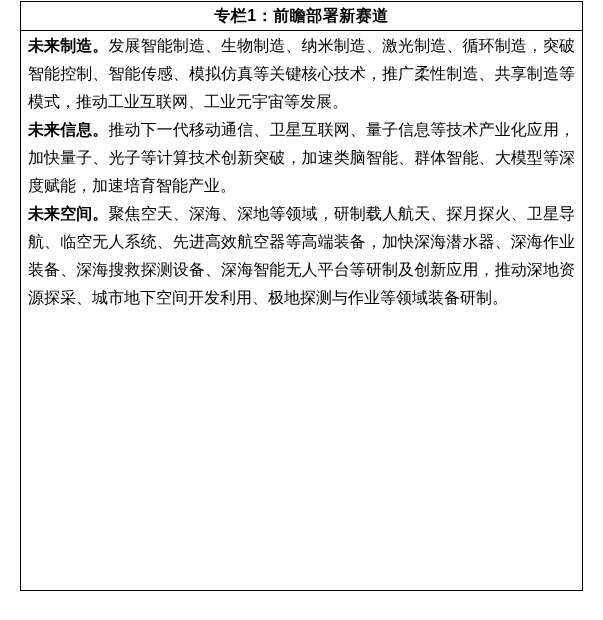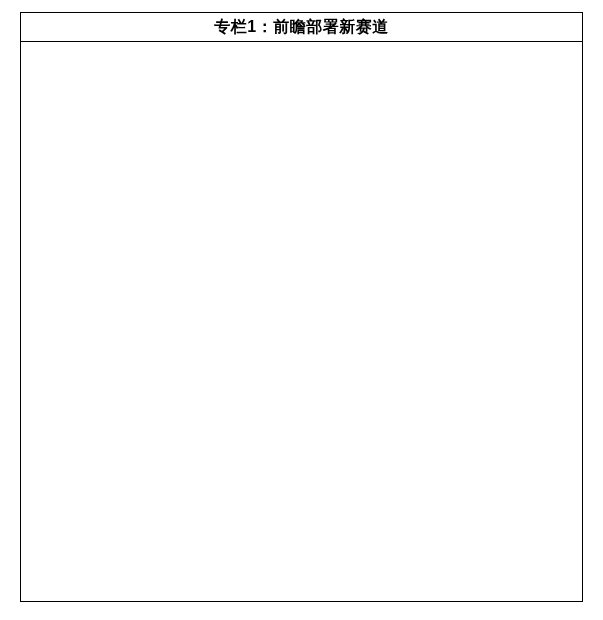--- a/index.html
+++ b/index.html
@@ -11,21 +11,21 @@
   .page {
     position: relative;
     width: 603px;
     height: 620px;
     background: #ffffff;
     overflow: hidden;
   }
   .panel {
     position: absolute;
     left: 20px;
-    top: 12px;
+    top: 1px;
     width: 563px;
     height: 590px;
     box-sizing: border-box;
     border: 1px solid #000000;
     background: #ffffff;
   }
   .panel-title {
     height: 28px;
     line-height: 28px;
     box-sizing: content-box;
@@ -51,15 +51,18 @@
     font-weight: bold;
   }
 </style>
 </head>
 <body>
 
 <div class="page">
   <div class="panel">
     <div class="panel-title">专栏1：前瞻部署新赛道</div>
     <div class="panel-body">
+      <p class="section"><b class="term">未来制造。</b><span>发展智能制造、生物制造、纳米制造、激光制造、循环制造，突破智能控制、智能传感、模拟仿真等关键核心技术，推广柔性制造、共享制造等模式，推动工业互联网、工业元宇宙等发展。</span></p>
+      <p class="section"><b class="term">未来信息。</b><span>推动下一代移动通信、卫星互联网、量子信息等技术产业化应用，加快量子、光子等计算技术创新突破，加速类脑智能、群体智能、大模型等深度赋能，加速培育智能产业。</span></p>
+      <p class="section"><b class="term">未来空间。</b><span>聚焦空天、深海、深地等领域，研制载人航天、探月探火、卫星导航、临空无人系统、先进高效航空器等高端装备，加快深海潜水器、深海作业装备、深海搜救探测设备、深海智能无人平台等研制及创新应用，推动深地资源探采、城市地下空间开发利用、极地探测与作业等领域装备研制。</span></p>
     </div>
   </div>
 </div>
 
 </body></html>

